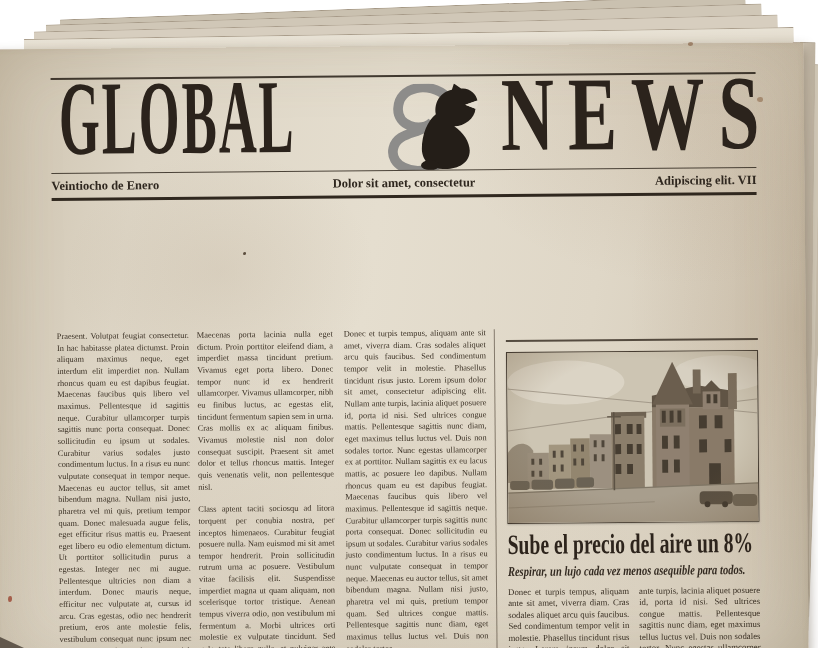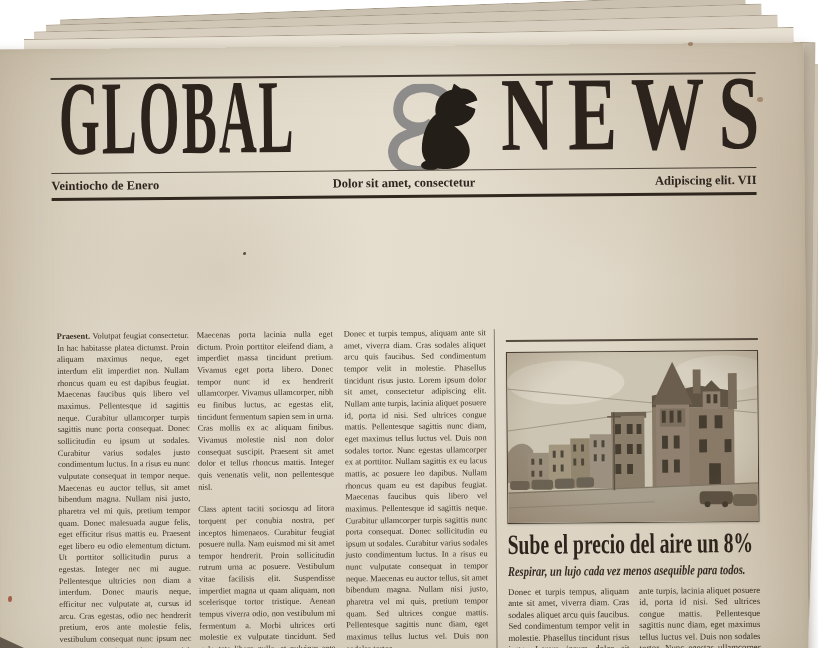--- a/index.html
+++ b/index.html
@@ -55,21 +55,21 @@
   .dateline .dl-left{flex:1;text-align:left;}
   .dateline .dl-center{flex:1.4;text-align:center;}
   .dateline .dl-right{flex:1;text-align:right;}
   
   .bodycol{position:absolute;top:282px;font-size:8.4px;line-height:11.65px;
     text-align:justify;color:#392f23;}
   .bodycol p{margin:0 0 11px 0;}
   .col1{left:63px;width:132px;}
   .col2{left:203px;width:136px;}
   .col3{left:350px;width:142px;}
-  .lead{font-weight:bold;}
+  .lead{font-weight:normal;}
   .vdivider{position:absolute;left:500px;top:284px;width:1px;height:338px;
     background:rgba(70,58,45,.6);}
   
   .feature{position:absolute;left:512px;top:295px;width:252px;}
   .feature-rule{height:1.5px;background:rgba(50,40,30,.8);}
   .photo-frame{margin-top:10px;height:170px;border:1px solid #453b30;
     background:#cdc5b3;box-shadow:0 1px 2px rgba(0,0,0,.2);}
   .photo-frame svg{display:block;width:100%;height:100%;}
   .headline{margin:6px 0 0 0;font-size:28px;line-height:30px;font-weight:bold;
     color:#2d241c;white-space:nowrap;transform:scaleX(.7);transform-origin:0 50%;}

